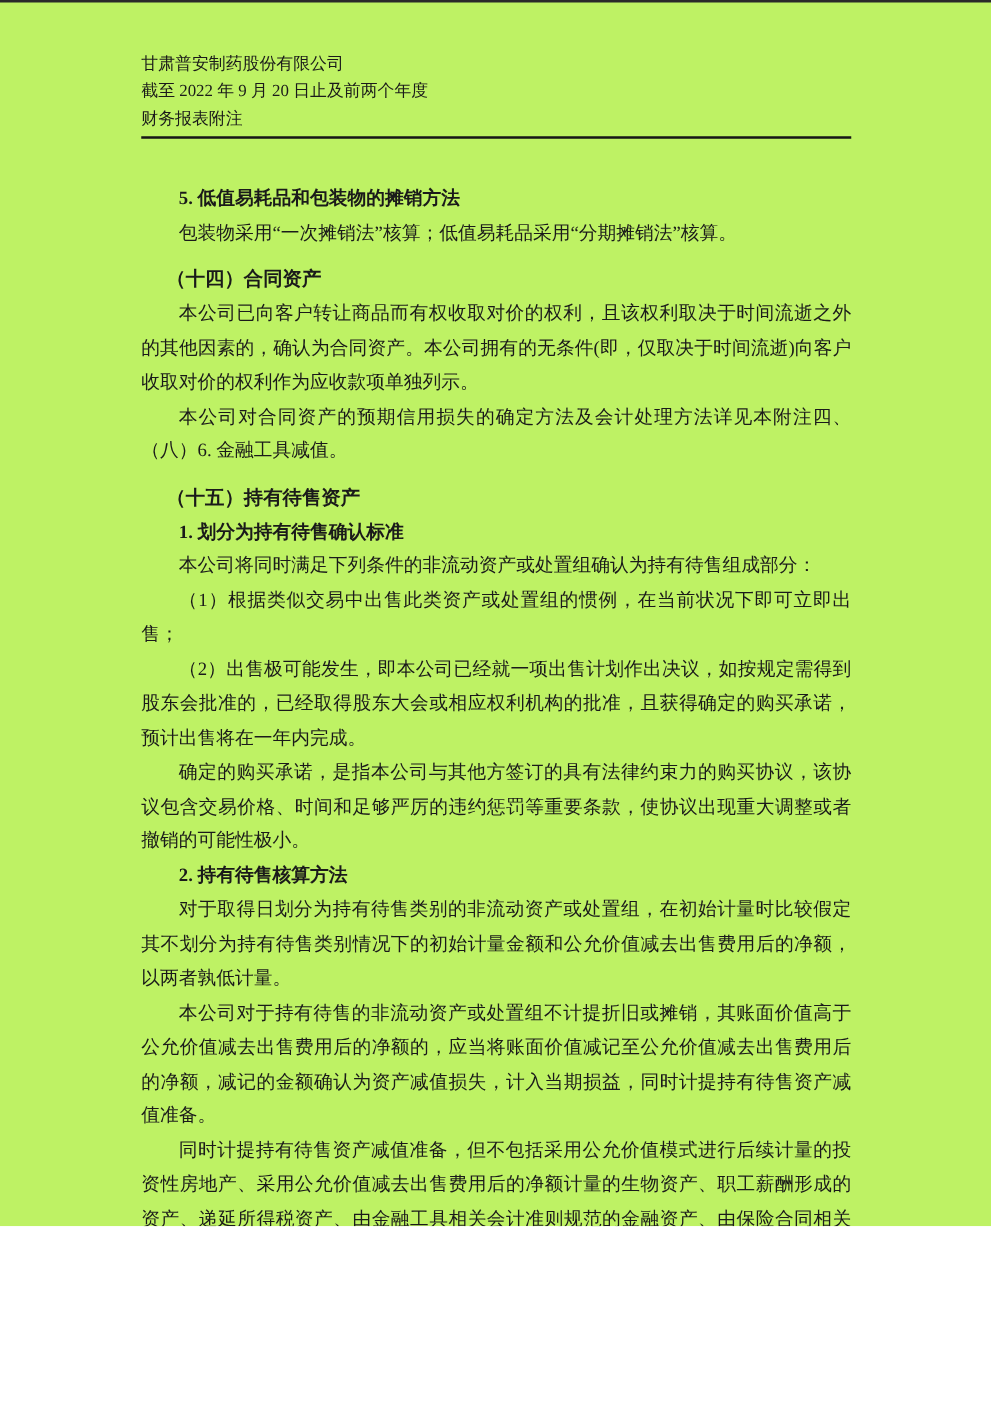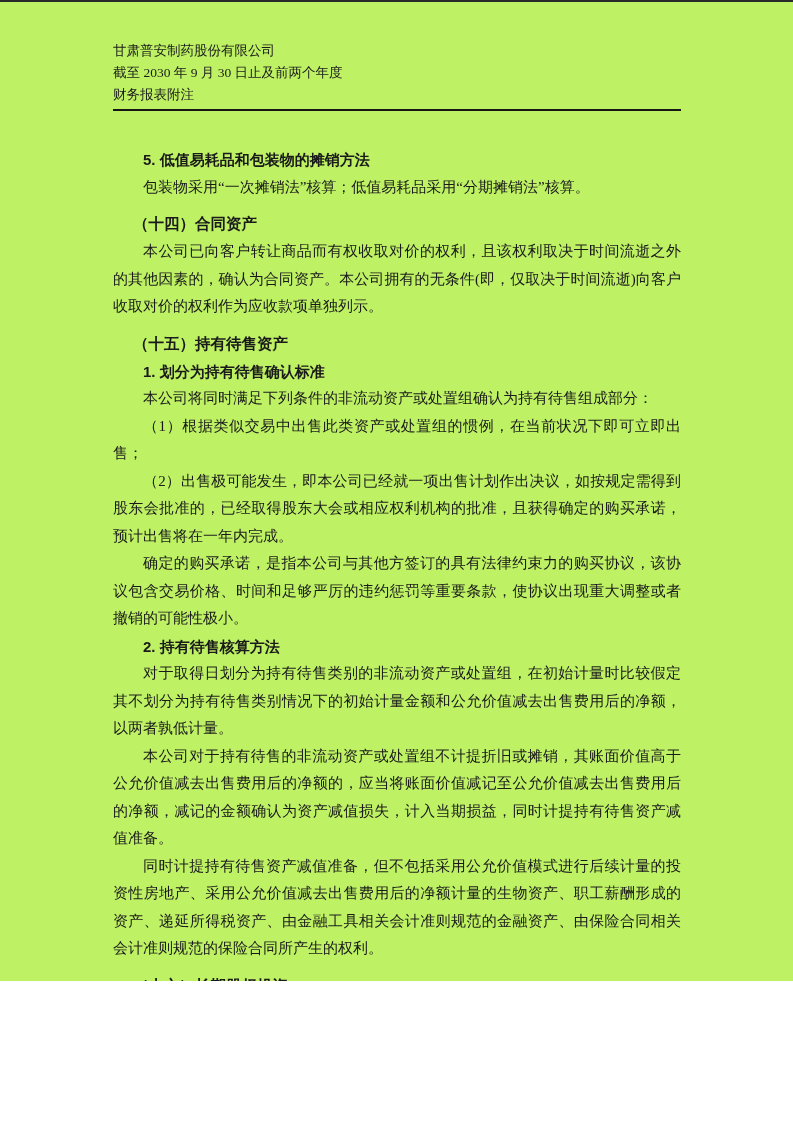--- a/index.html
+++ b/index.html
@@ -41,21 +41,21 @@
   }
   .h-section {
     font-family: "Liberation Sans", "DejaVu Sans", sans-serif;
     font-weight: bold;
     font-size: 15.5px;
     line-height: 29px;
     margin: 8px 0 0 20px;
     text-align: left;
   }
   .h-sub {
-    font-family: Liberation Sans, sans-serif;
+    font-family: Liberation Serif, serif;
     font-weight: bold;
     font-size: 15px;
     line-height: 27.5px;
     margin: 0 0 0 30px;
     text-align: left;
   }
   .para {
     margin: 0;
     text-indent: 2em;
   }
@@ -72,32 +72,33 @@
 </head>
 <body>
 
 <div class="page">
   <div class="top-edge"></div>
 
   <div class="sheet-inner">
 
     <header class="doc-header">
       <div>甘肃普安制药股份有限公司</div>
-      <div>截至 2030 年 9 月 30 日止及前两个年度</div>
+      <div>截至 2022 年 9 月 20 日止及前两个年度</div>
       <div>财务报表附注</div>
     </header>
 
     <hr class="header-rule">
 
     <main class="doc-body">
       <h3 class="h-sub">5. 低值易耗品和包装物的摊销方法</h3>
       <p class="para">包装物采用“一次摊销法”核算；低值易耗品采用“分期摊销法”核算。</p>
 
       <h2 class="h-section">（十四）合同资产</h2>
       <p class="para">本公司已向客户转让商品而有权收取对价的权利，且该权利取决于时间流逝之外的其他因素的，确认为合同资产。本公司拥有的无条件(即，仅取决于时间流逝)向客户收取对价的权利作为应收款项单独列示。</p>
+      <p class="para">本公司对合同资产的预期信用损失的确定方法及会计处理方法详见本附注四、（八）6. 金融工具减值。</p>
 
       <h2 class="h-section">（十五）持有待售资产</h2>
       <h3 class="h-sub">1. 划分为持有待售确认标准</h3>
       <p class="para">本公司将同时满足下列条件的非流动资产或处置组确认为持有待售组成部分：</p>
       <p class="para">（1）根据类似交易中出售此类资产或处置组的惯例，在当前状况下即可立即出售；</p>
       <p class="para">（2）出售极可能发生，即本公司已经就一项出售计划作出决议，如按规定需得到股东会批准的，已经取得股东大会或相应权利机构的批准，且获得确定的购买承诺，预计出售将在一年内完成。</p>
       <p class="para">确定的购买承诺，是指本公司与其他方签订的具有法律约束力的购买协议，该协议包含交易价格、时间和足够严厉的违约惩罚等重要条款，使协议出现重大调整或者撤销的可能性极小。</p>
 
       <h3 class="h-sub">2. 持有待售核算方法</h3>
       <p class="para">对于取得日划分为持有待售类别的非流动资产或处置组，在初始计量时比较假定其不划分为持有待售类别情况下的初始计量金额和公允价值减去出售费用后的净额，以两者孰低计量。</p>

